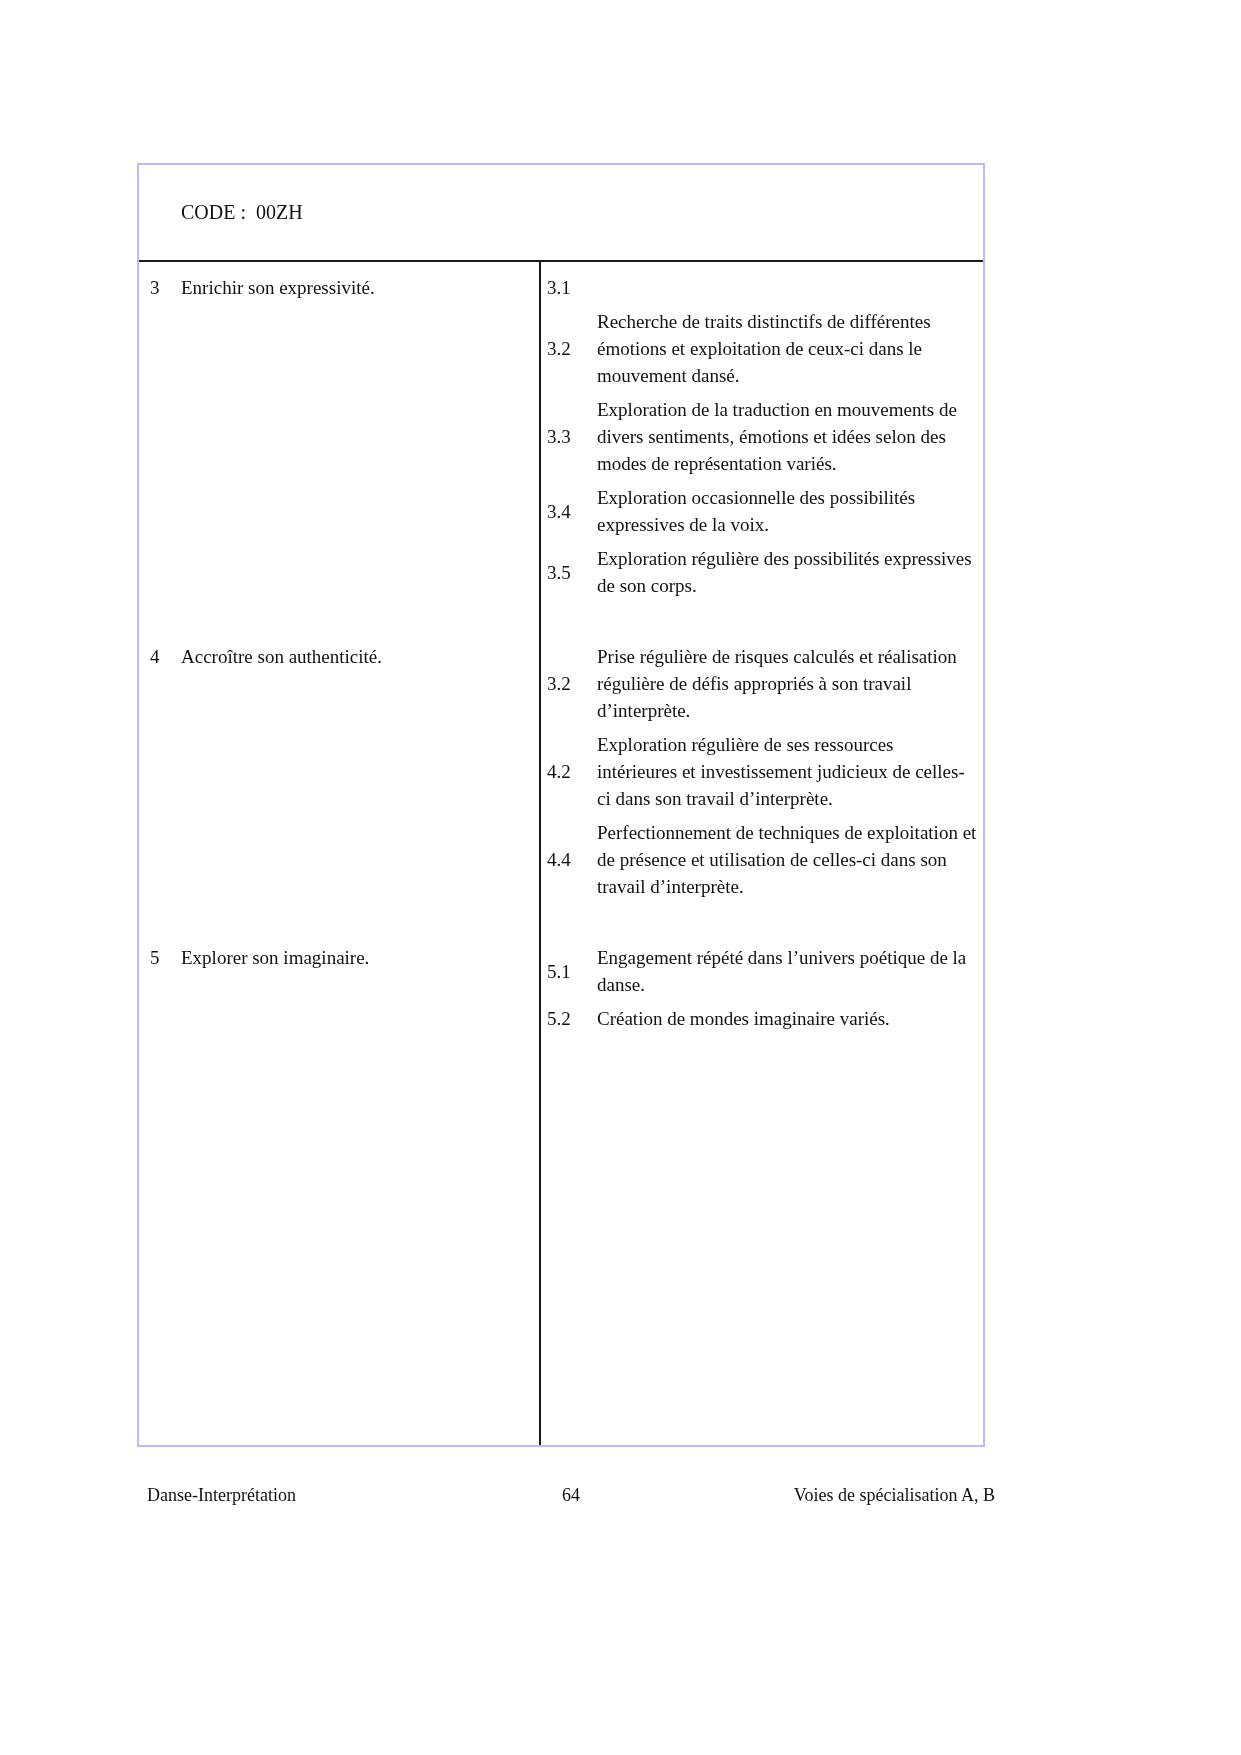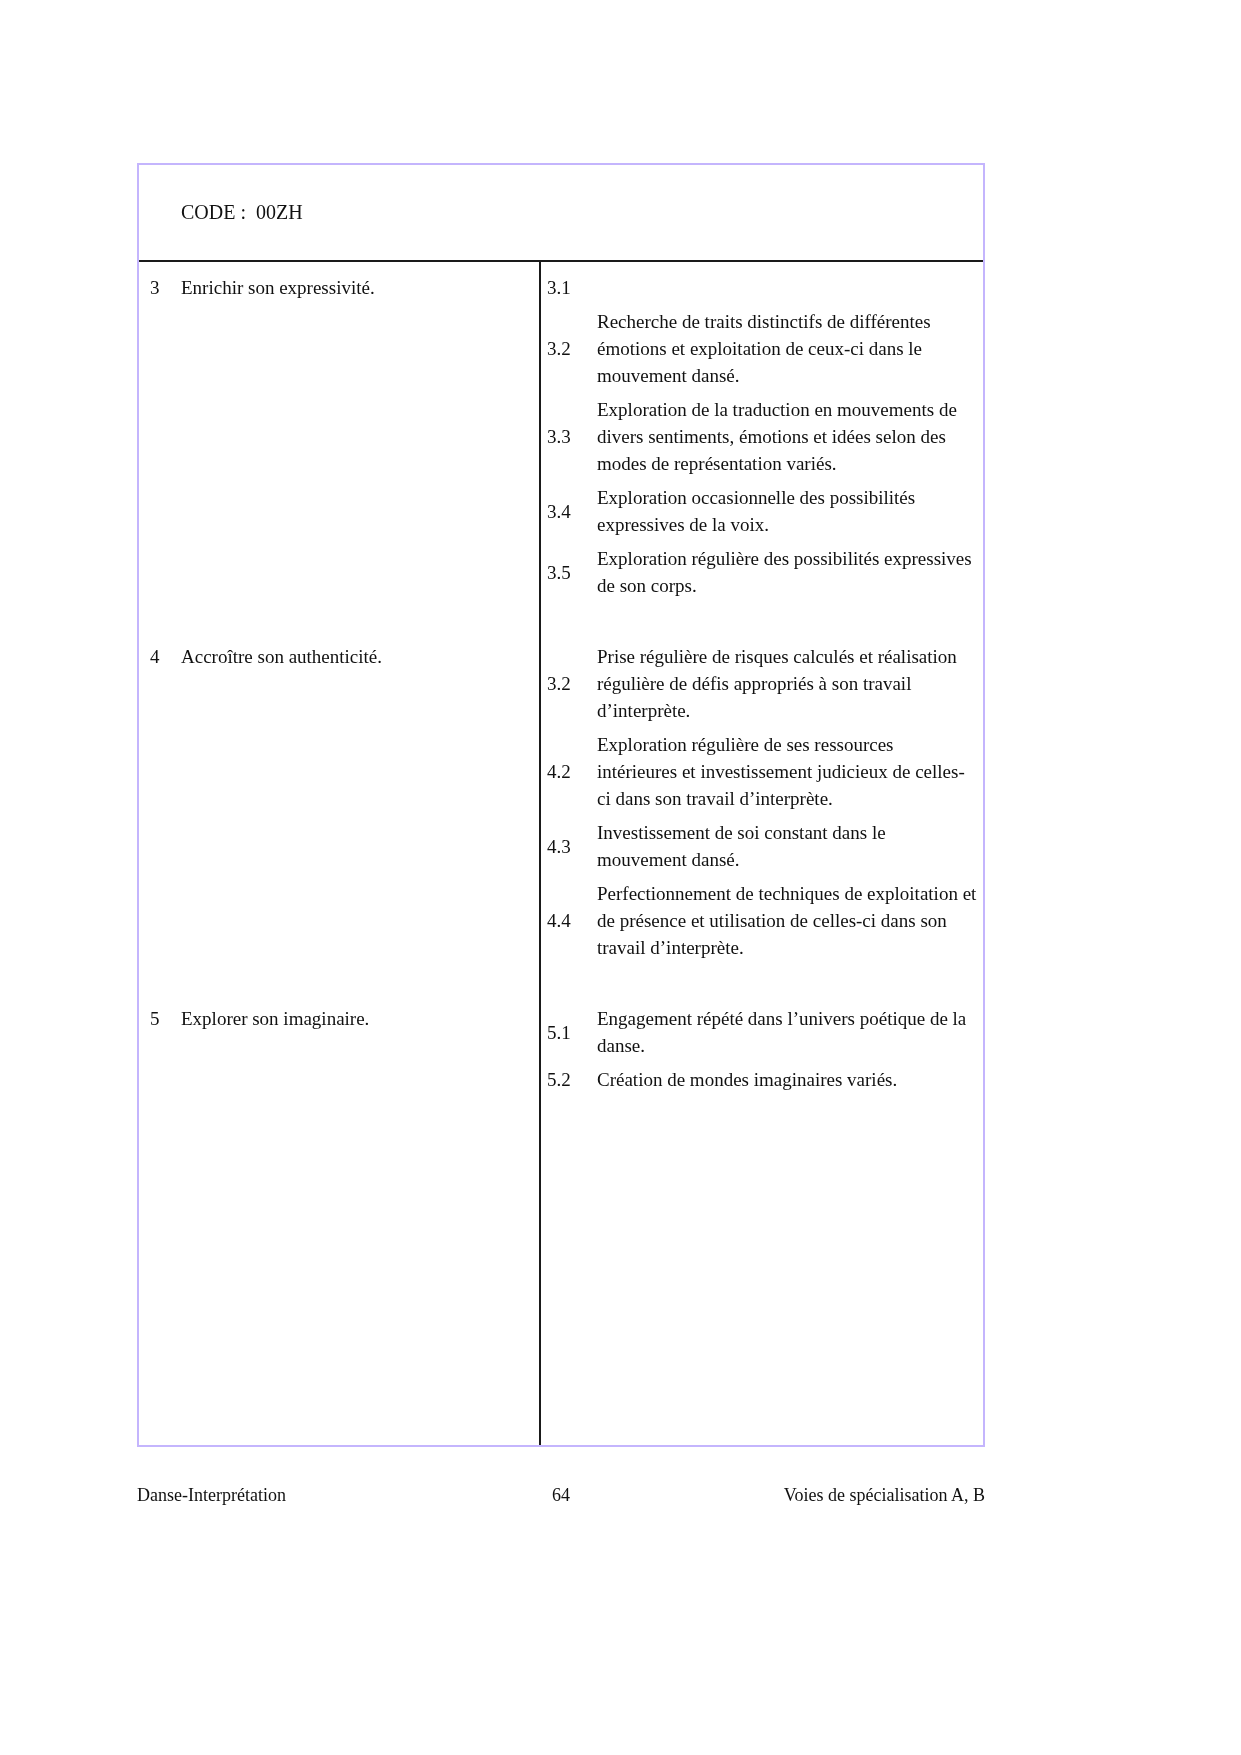--- a/index.html
+++ b/index.html
@@ -95,21 +95,21 @@
     line-height: 27px;
   }
   .sub-text {
     flex: 1;
     max-width: 388px;
     font-size: 19px;
     line-height: 27px;
   }
   .page-footer {
     position: absolute;
-    left: 137px;
+    left: 147px;
     top: 1483px;
     width: 848px;
     display: grid;
     grid-template-columns: 1fr auto 1fr;
     align-items: baseline;
     font-size: 18px;
     line-height: 24px;
   }
   .footer-left   { text-align: left; }
   .footer-center { text-align: center; }
@@ -164,43 +164,39 @@
         <div class="right-cell">
           <div class="sub-item">
             <span class="sub-num">3.2</span>
             <span class="sub-text">Prise régulière de risques calculés et réalisation régulière de défis appropriés à son travail d’interprète.</span>
           </div>
           <div class="sub-item">
             <span class="sub-num">4.2</span>
             <span class="sub-text">Exploration régulière de ses ressources intérieures et investissement judicieux de celles-ci dans son travail d’interprète.</span>
           </div>
           <div class="sub-item">
-            <span class="sub-num">4.3</span>
-            <span class="sub-text">Investissement de soi constant dans le mouvement dansé.</span>
-          </div>
-          <div class="sub-item">
             <span class="sub-num">4.4</span>
             <span class="sub-text">Perfectionnement de techniques de exploitation et de présence et utilisation de celles-ci dans son travail d’interprète.</span>
           </div>
         </div>
       </div>
 
       <div class="group-row">
         <div class="left-cell">
           <span class="obj-num">5</span>
           <span class="obj-title">Explorer son imaginaire.</span>
         </div>
         <div class="right-cell">
           <div class="sub-item">
             <span class="sub-num">5.1</span>
             <span class="sub-text">Engagement répété dans l’univers poétique de la danse.</span>
           </div>
           <div class="sub-item">
             <span class="sub-num">5.2</span>
-            <span class="sub-text">Création de mondes imaginaires variés.</span>
+            <span class="sub-text">Création de mondes imaginaire variés.</span>
           </div>
         </div>
       </div>
 
     </div>
   </div>
 
   <div class="page-footer">
     <span class="footer-left">Danse-Interprétation</span>
     <span class="footer-center">64</span>

